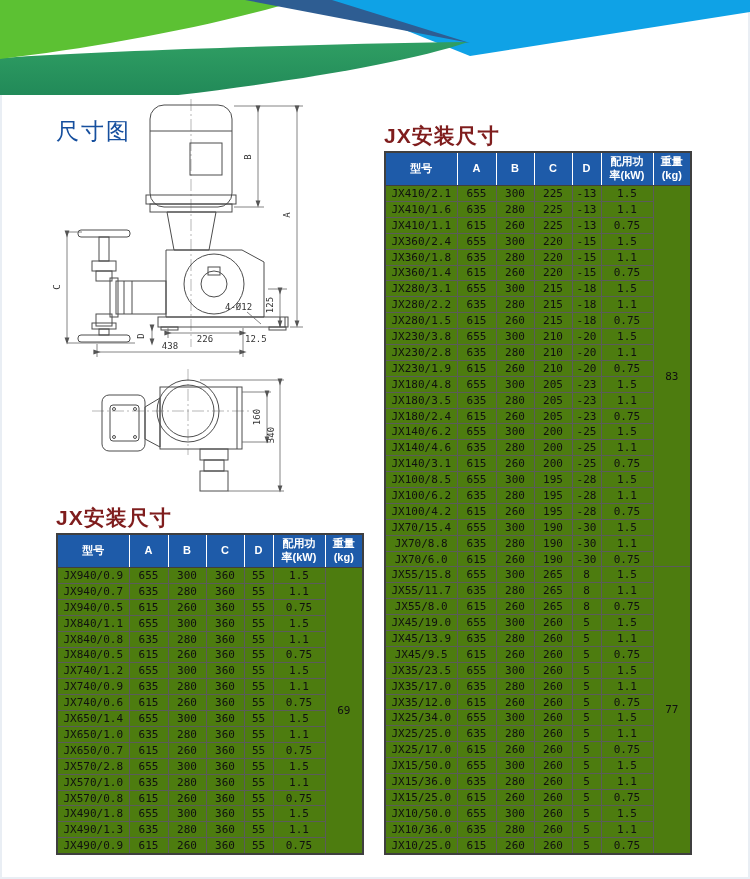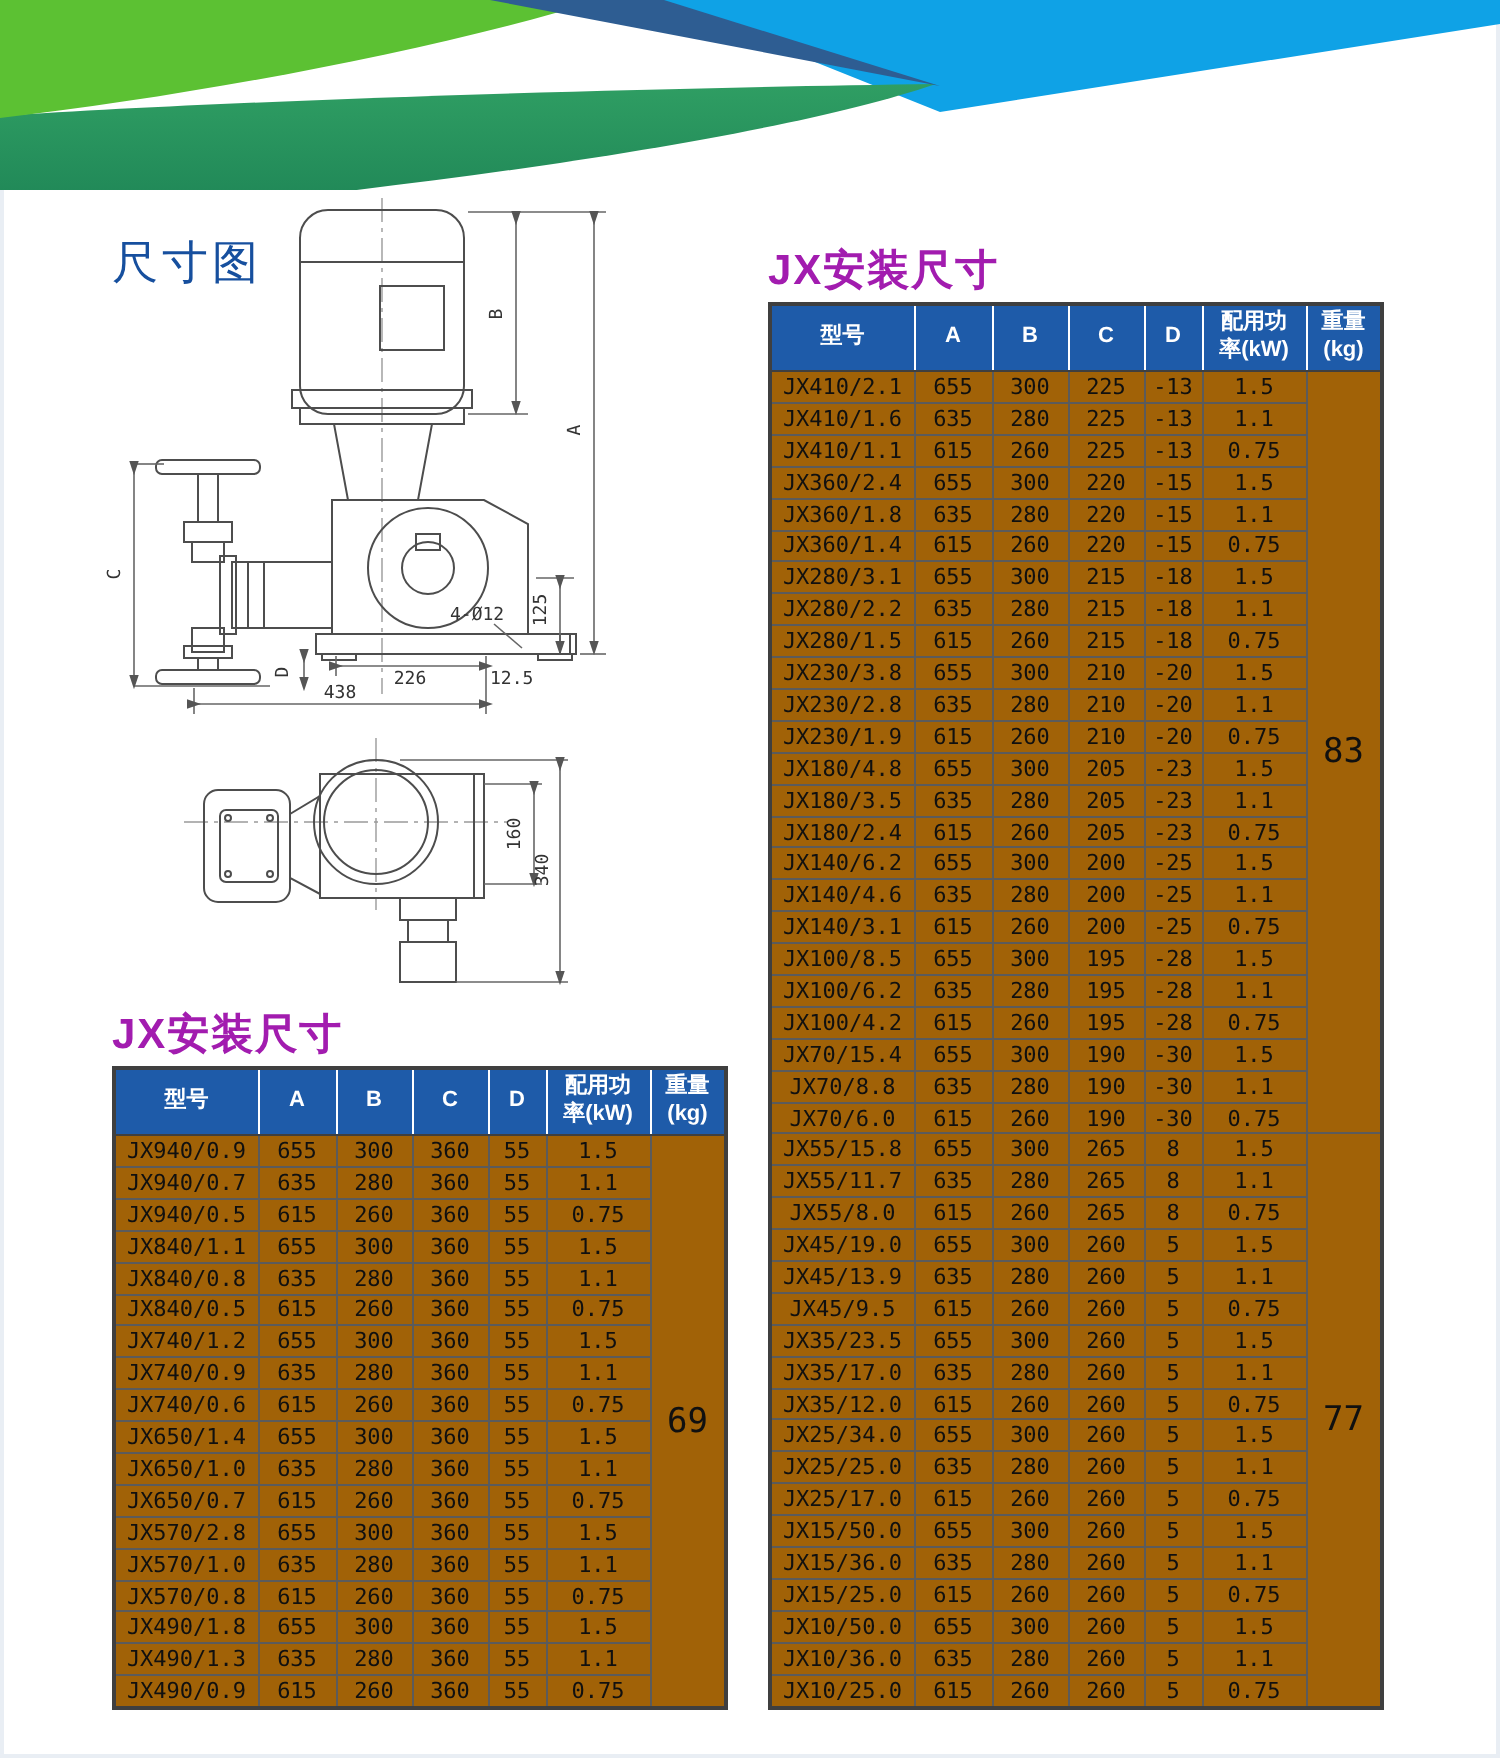--- a/index.html
+++ b/index.html
@@ -11,26 +11,26 @@
   .banner{position:absolute;left:0;top:0;}
   .drawing-title{
     position:absolute;left:56px;top:116px;font-size:23px;font-weight:normal;
     color:#164f9e;letter-spacing:2px;z-index:3;
   }
   .pump-svg{position:absolute;left:40px;top:95px;z-index:1;}
   .block{position:absolute;}
   .block-right{left:384px;top:124px;width:306px;}
   .block-left{left:56px;top:506px;width:306px;}
   .tbl-title{
-    font-size:21px;font-weight:bold;color:#a21caf;letter-spacing:1px;
+    font-size:21px;font-weight:bold;color:#7f1d1d;letter-spacing:1px;
     margin:0 0 4px 0;line-height:1.1;
   }
   table.spec{
     border-collapse:collapse;table-layout:fixed;width:306px;
-    border:2px solid #3f3f3f;background:#a16207;
+    border:2px solid #3f3f3f;background:#4d7c0f;
   }
   table.spec col:nth-child(1){width:72px;}
   table.spec col:nth-child(2){width:39px;}
   table.spec col:nth-child(3){width:38px;}
   table.spec col:nth-child(4){width:38px;}
   table.spec col:nth-child(5){width:29px;}
   table.spec col:nth-child(6){width:52px;}
   table.spec col:nth-child(7){width:38px;}
   table.spec th{
     background:#1e5ba9;color:#ffffff;font-size:11px;font-weight:bold;
@@ -38,21 +38,21 @@
     border-bottom:1px solid #3f3f3f;white-space:pre-line;line-height:1.25;
     text-align:center;vertical-align:middle;
   }
   table.spec th:first-child{border-left:none;}
   table.spec td{
     border:1px solid #5b5b5b;font-size:11px;height:14.9px;padding:0;
     text-align:center;vertical-align:middle;color:#101010;
     font-family:"DejaVu Sans Mono","Liberation Mono",monospace;
     letter-spacing:0;white-space:nowrap;overflow:hidden;
   }
-  table.spec td.wt{font-size:17px;}
+  table.spec td.wt{font-size:11px;}
   .pump-svg .ln{stroke:#4d4d4d;fill:none;stroke-width:1;}
   .pump-svg .cl{stroke:#9a9a9a;fill:none;stroke-width:0.7;stroke-dasharray:12 3 2 3;}
   .pump-svg .dm{stroke:#666;fill:none;stroke-width:0.8;}
   .pump-svg text.dim{
     font-family:"DejaVu Sans Mono","Liberation Mono",monospace;
     font-size:9px;fill:#333;
   }
 </style>
 </head>
 <body>

